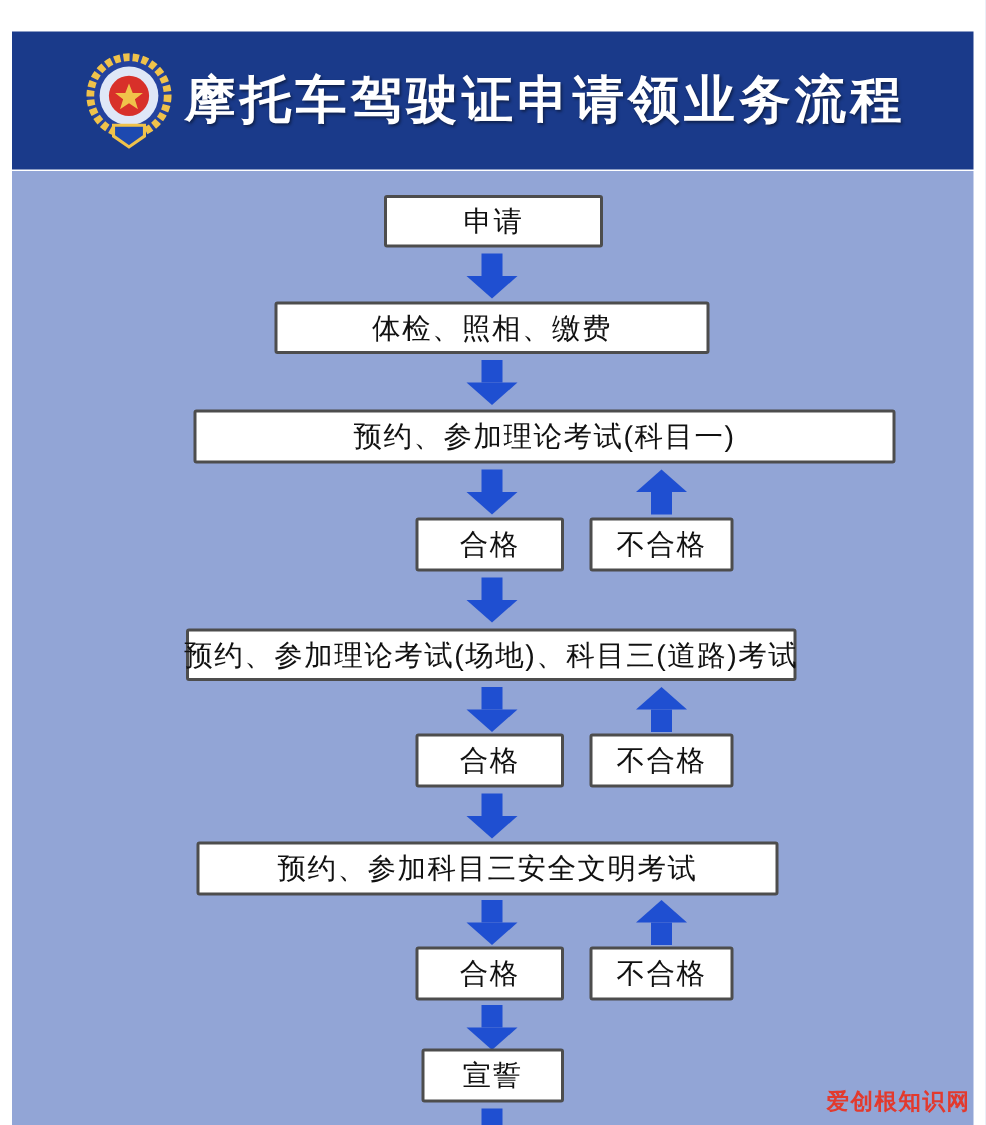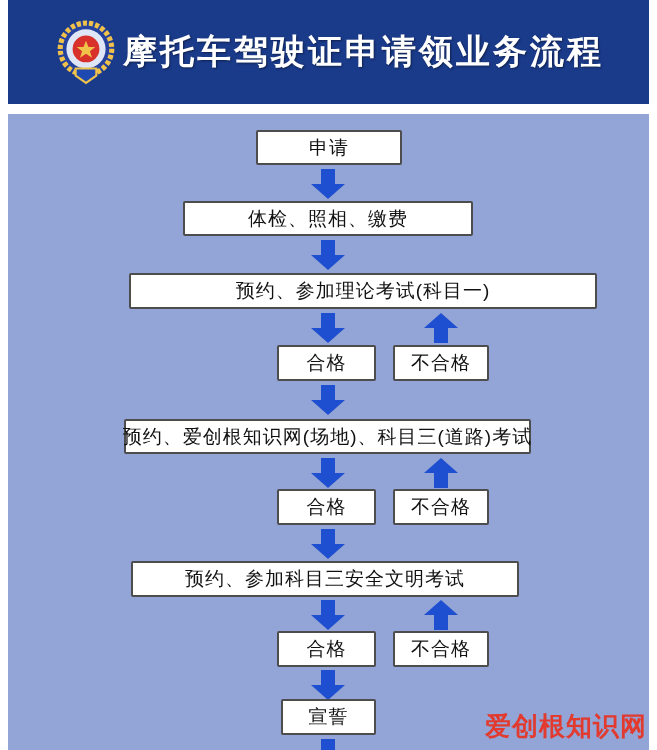--- a/index.html
+++ b/index.html
@@ -12,23 +12,23 @@
     position: relative;
     width: 657px;
     height: 750px;
     background: #ffffff;
     overflow: hidden;
   }
   
   .header {
     position: absolute;
     left: 8px;
-    top: 0;
+    top: 21px;
     width: 641px;
-    height: 104px;
+    height: 92px;
     background: var(--header-bg, #1a3a8a);
     display: flex;
     align-items: center;
     justify-content: center;
     gap: 4px;
   }
   .badge {
     width: 66px;
     height: 66px;
     flex: 0 0 auto;
@@ -92,21 +92,21 @@
     height: 0;
     border-left: 17px solid transparent;
     border-right: 17px solid transparent;
     border-bottom: 15px solid var(--arrow, #1f4fd1);
   }
   
   .watermark {
     position: absolute;
     right: 10px;
     bottom: 6px;
-    font-size: 26px;
+    font-size: 15px;
     font-weight: 700;
     color: var(--watermark, #e23a2e);
     letter-spacing: 1px;
   }
 </style>
 </head>
 <body>
 
 <div class="page">
 
@@ -150,21 +150,21 @@
   </div>
 
   <div class="node" style="left:277px; top:345px; width:99px; height:36px;">合格</div>
   <div class="node" style="left:393px; top:345px; width:96px; height:36px;">不合格</div>
 
   <div class="arrow" style="left:311px; top:385px;">
     <div class="stem"></div>
     <div class="head-down"></div>
   </div>
 
-  <div class="node" style="left:124px; top:419px; width:407px; height:35px;">预约、爱创根知识网(场地)、科目三(道路)考试</div>
+  <div class="node" style="left:124px; top:419px; width:407px; height:35px;">预约、参加理论考试(场地)、科目三(道路)考试</div>
 
   <div class="arrow" style="left:311px; top:458px;">
     <div class="stem"></div>
     <div class="head-down"></div>
   </div>
   <div class="arrow" style="left:424px; top:458px;">
     <div class="head-up"></div>
     <div class="stem"></div>
   </div>
 

